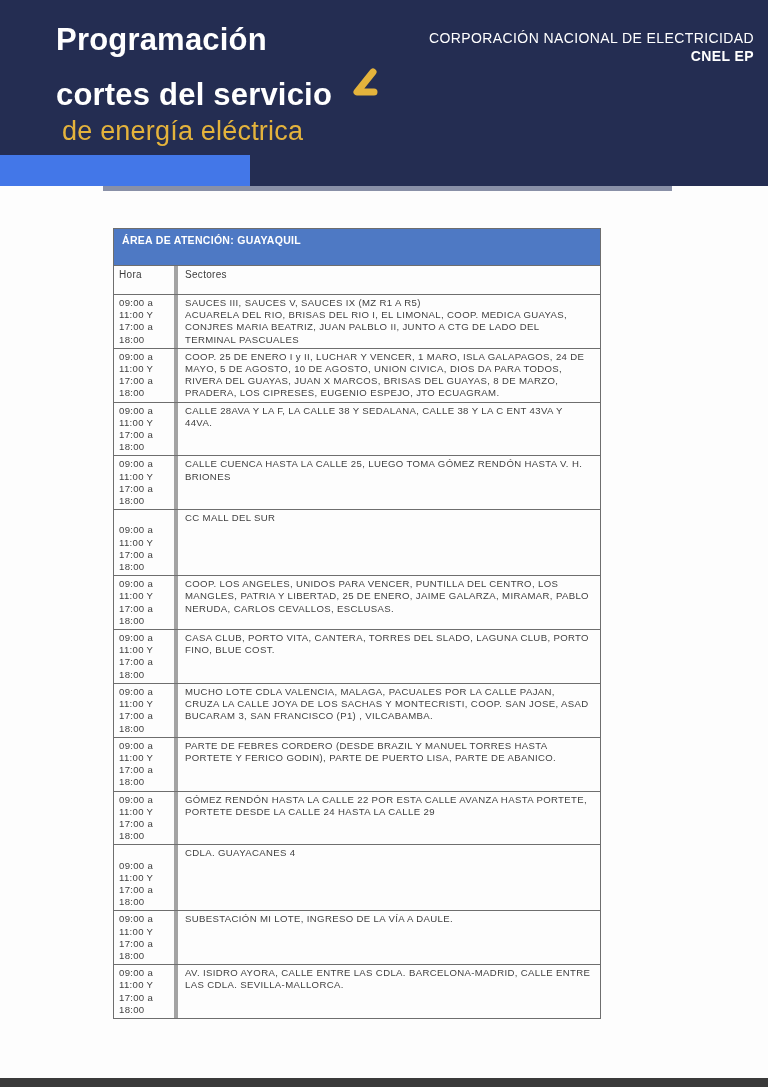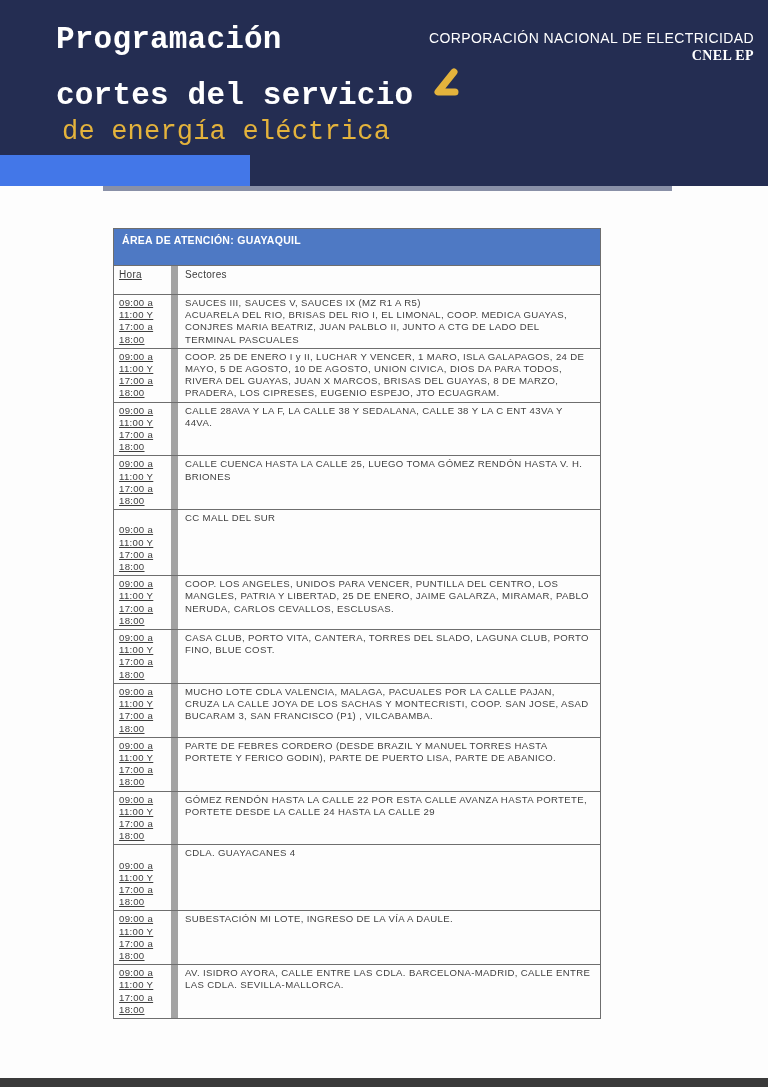--- a/index.html
+++ b/index.html
@@ -7,29 +7,29 @@
     width:768px;height:1087px;position:relative;background:#fdfdfd;
     font-family:"Liberation Sans", sans-serif;overflow:hidden;
   }
   .page{position:absolute;inset:0;}
 
   
   .banner{
     position:absolute;left:0;top:0;width:768px;height:186px;
     background:var(--navy,#242d52);
   }
-  .title-block{position:absolute;left:56px;top:22px;line-height:36px;font-family:Liberation Mono, monospace;}
+  .title-block{position:absolute;left:56px;top:22px;line-height:36px;}
   .title-line{color:#ffffff;font-size:31px;font-weight:800;letter-spacing:.2px;white-space:nowrap;}
   .title-line2-wrap{display:flex;align-items:flex-end;}
   .check-icon{margin-left:12px;margin-top:10px;}
   .title-line3{color:var(--yellow,#e4b33c);font-size:27px;font-weight:500;letter-spacing:.2px;margin-left:6px;white-space:nowrap;}
 
   .org-block{position:absolute;right:14px;top:30px;text-align:right;color:#ffffff;}
   .org-name{font-size:14px;font-weight:500;letter-spacing:.4px;}
-  .org-abbr{font-size:14px;font-weight:800;letter-spacing:.4px;margin-top:2px;font-family:Liberation Serif, serif;}
+  .org-abbr{font-size:14px;font-weight:800;letter-spacing:.4px;margin-top:2px;}
 
   .blue-rect{
     position:absolute;left:0;top:155px;width:250px;height:31px;
     background:var(--blue_rect,#4377e8);
   }
   .shadow-strip{
     position:absolute;left:103px;top:186px;width:569px;height:5px;
     background:rgba(42,54,96,0.55);
   }
 
@@ -40,22 +40,22 @@
   }
   .area-header{
     box-sizing:border-box;height:37px;background:var(--area_header_bg,#4e79c4);
     border:1px solid #6e6e6e;border-bottom:none;
     color:#ffffff;font-size:10.5px;font-weight:700;letter-spacing:.3px;
     padding:5px 8px 0 8px;
   }
   .tbl{box-sizing:border-box;border:1px solid #6e6e6e;border-bottom:none;}
   .row{display:flex;border-bottom:1px solid #6e6e6e;}
   .c1{
-    box-sizing:border-box;width:64px;flex:0 0 64px;border-right:7px solid #a3a3a3;
-    padding:2px 3px 2px 5px;white-space:pre-line;line-height:12.2px;letter-spacing:.3px;text-decoration:underline;
+    box-sizing:border-box;width:64px;flex:0 0 64px;border-right:4px solid #a3a3a3;
+    padding:2px 3px 2px 5px;white-space:pre-line;line-height:12.2px;letter-spacing:.3px;
   }
   .c2{
     box-sizing:border-box;flex:1;padding:2px 8px 2px 7px;
     white-space:pre-line;line-height:12.2px;letter-spacing:.35px;
   }
   .thead{height:28px;}
   .thead .c1,.thead .c2{font-size:10px;color:#3c3c3c;padding-top:3px;letter-spacing:.3px;}
 
   
   .bottom-bar{

